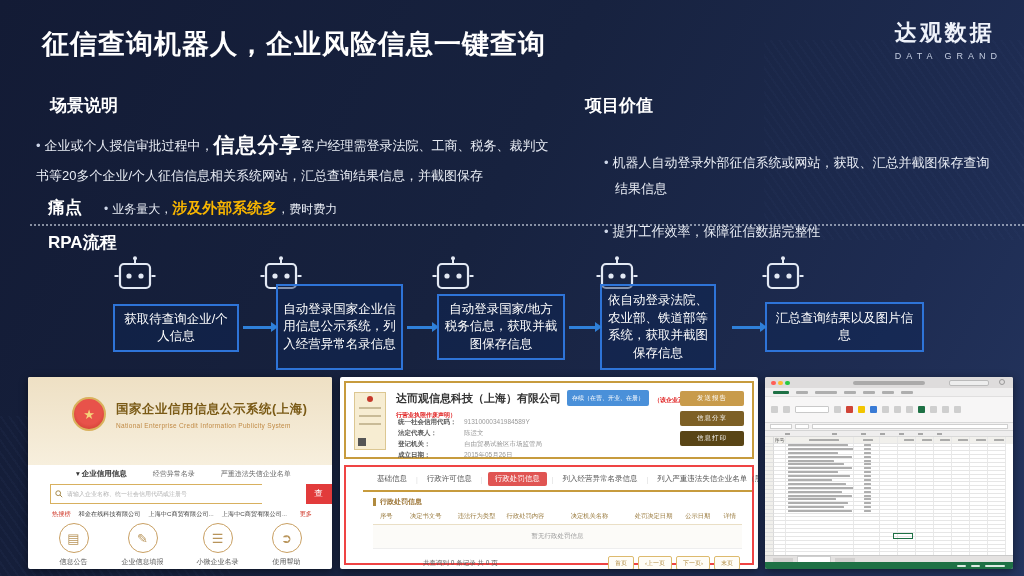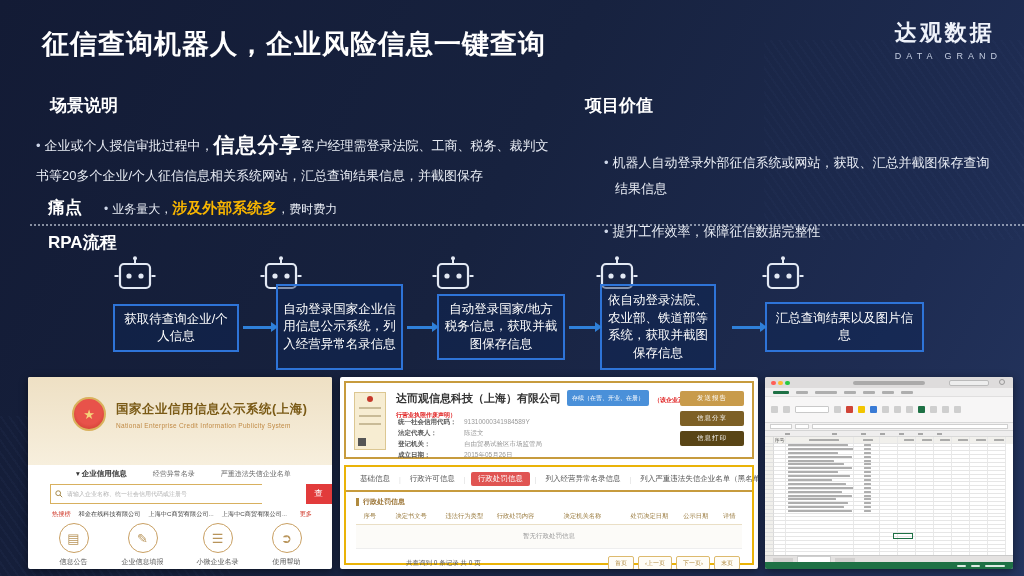--- a/index.html
+++ b/index.html
@@ -77,21 +77,21 @@
   .s1hot .red{color:#d03a2b;}
   .s1hot .more{margin-left:auto;color:#d03a2b;}
   .s1links{position:absolute;left:0;right:0;top:146px;display:flex;justify-content:space-around;padding:0 14px;}
   .s1link{display:flex;flex-direction:column;align-items:center;}
   .s1circle{width:30px;height:30px;border-radius:50%;border:1.2px solid #c9a063;color:#b8945a;
     display:flex;align-items:center;justify-content:center;font-size:13px;}
   .s1label{font-size:7px;color:#555;margin-top:4px;white-space:nowrap;}
 
   
   .boxA{position:absolute;left:4px;top:4px;right:4px;height:78px;border:2px solid #c79b3d;background:#fff;}
-  .boxB{position:absolute;left:4px;top:88px;right:4px;bottom:4px;border:2px solid #eab308;background:#fff;}
+  .boxB{position:absolute;left:4px;top:88px;right:4px;bottom:4px;border:2px solid #ef4444;background:#fff;padding-left:17px;}
   .lic{position:absolute;left:8px;top:9px;width:32px;height:58px;background:#f7edd2;border:1px solid #dcc792;}
   .lic .emb{position:absolute;left:12px;top:3px;width:6px;height:6px;border-radius:50%;background:#c5392b;}
   .lic .ln{position:absolute;left:4px;right:4px;height:1.5px;background:#c9bb97;}
   .lic .qr{position:absolute;left:3px;bottom:3px;width:8px;height:8px;background:#555;}
   .nameRow{position:absolute;left:50px;top:7px;width:300px;line-height:13px;font-size:0;}
   .coName{font-size:11px;font-weight:bold;color:#333;}
   .badge{display:inline-block;background:#4A90D9;color:#fff;font-size:6px;padding:1.5px 5px;border-radius:2px;margin-left:6px;vertical-align:2px;}
   .redNote{font-size:6px;color:#e02020;margin-left:5px;font-weight:bold;}
   .fields{position:absolute;left:52px;top:33px;}
   .frow{display:flex;font-size:6.5px;line-height:11px;}

